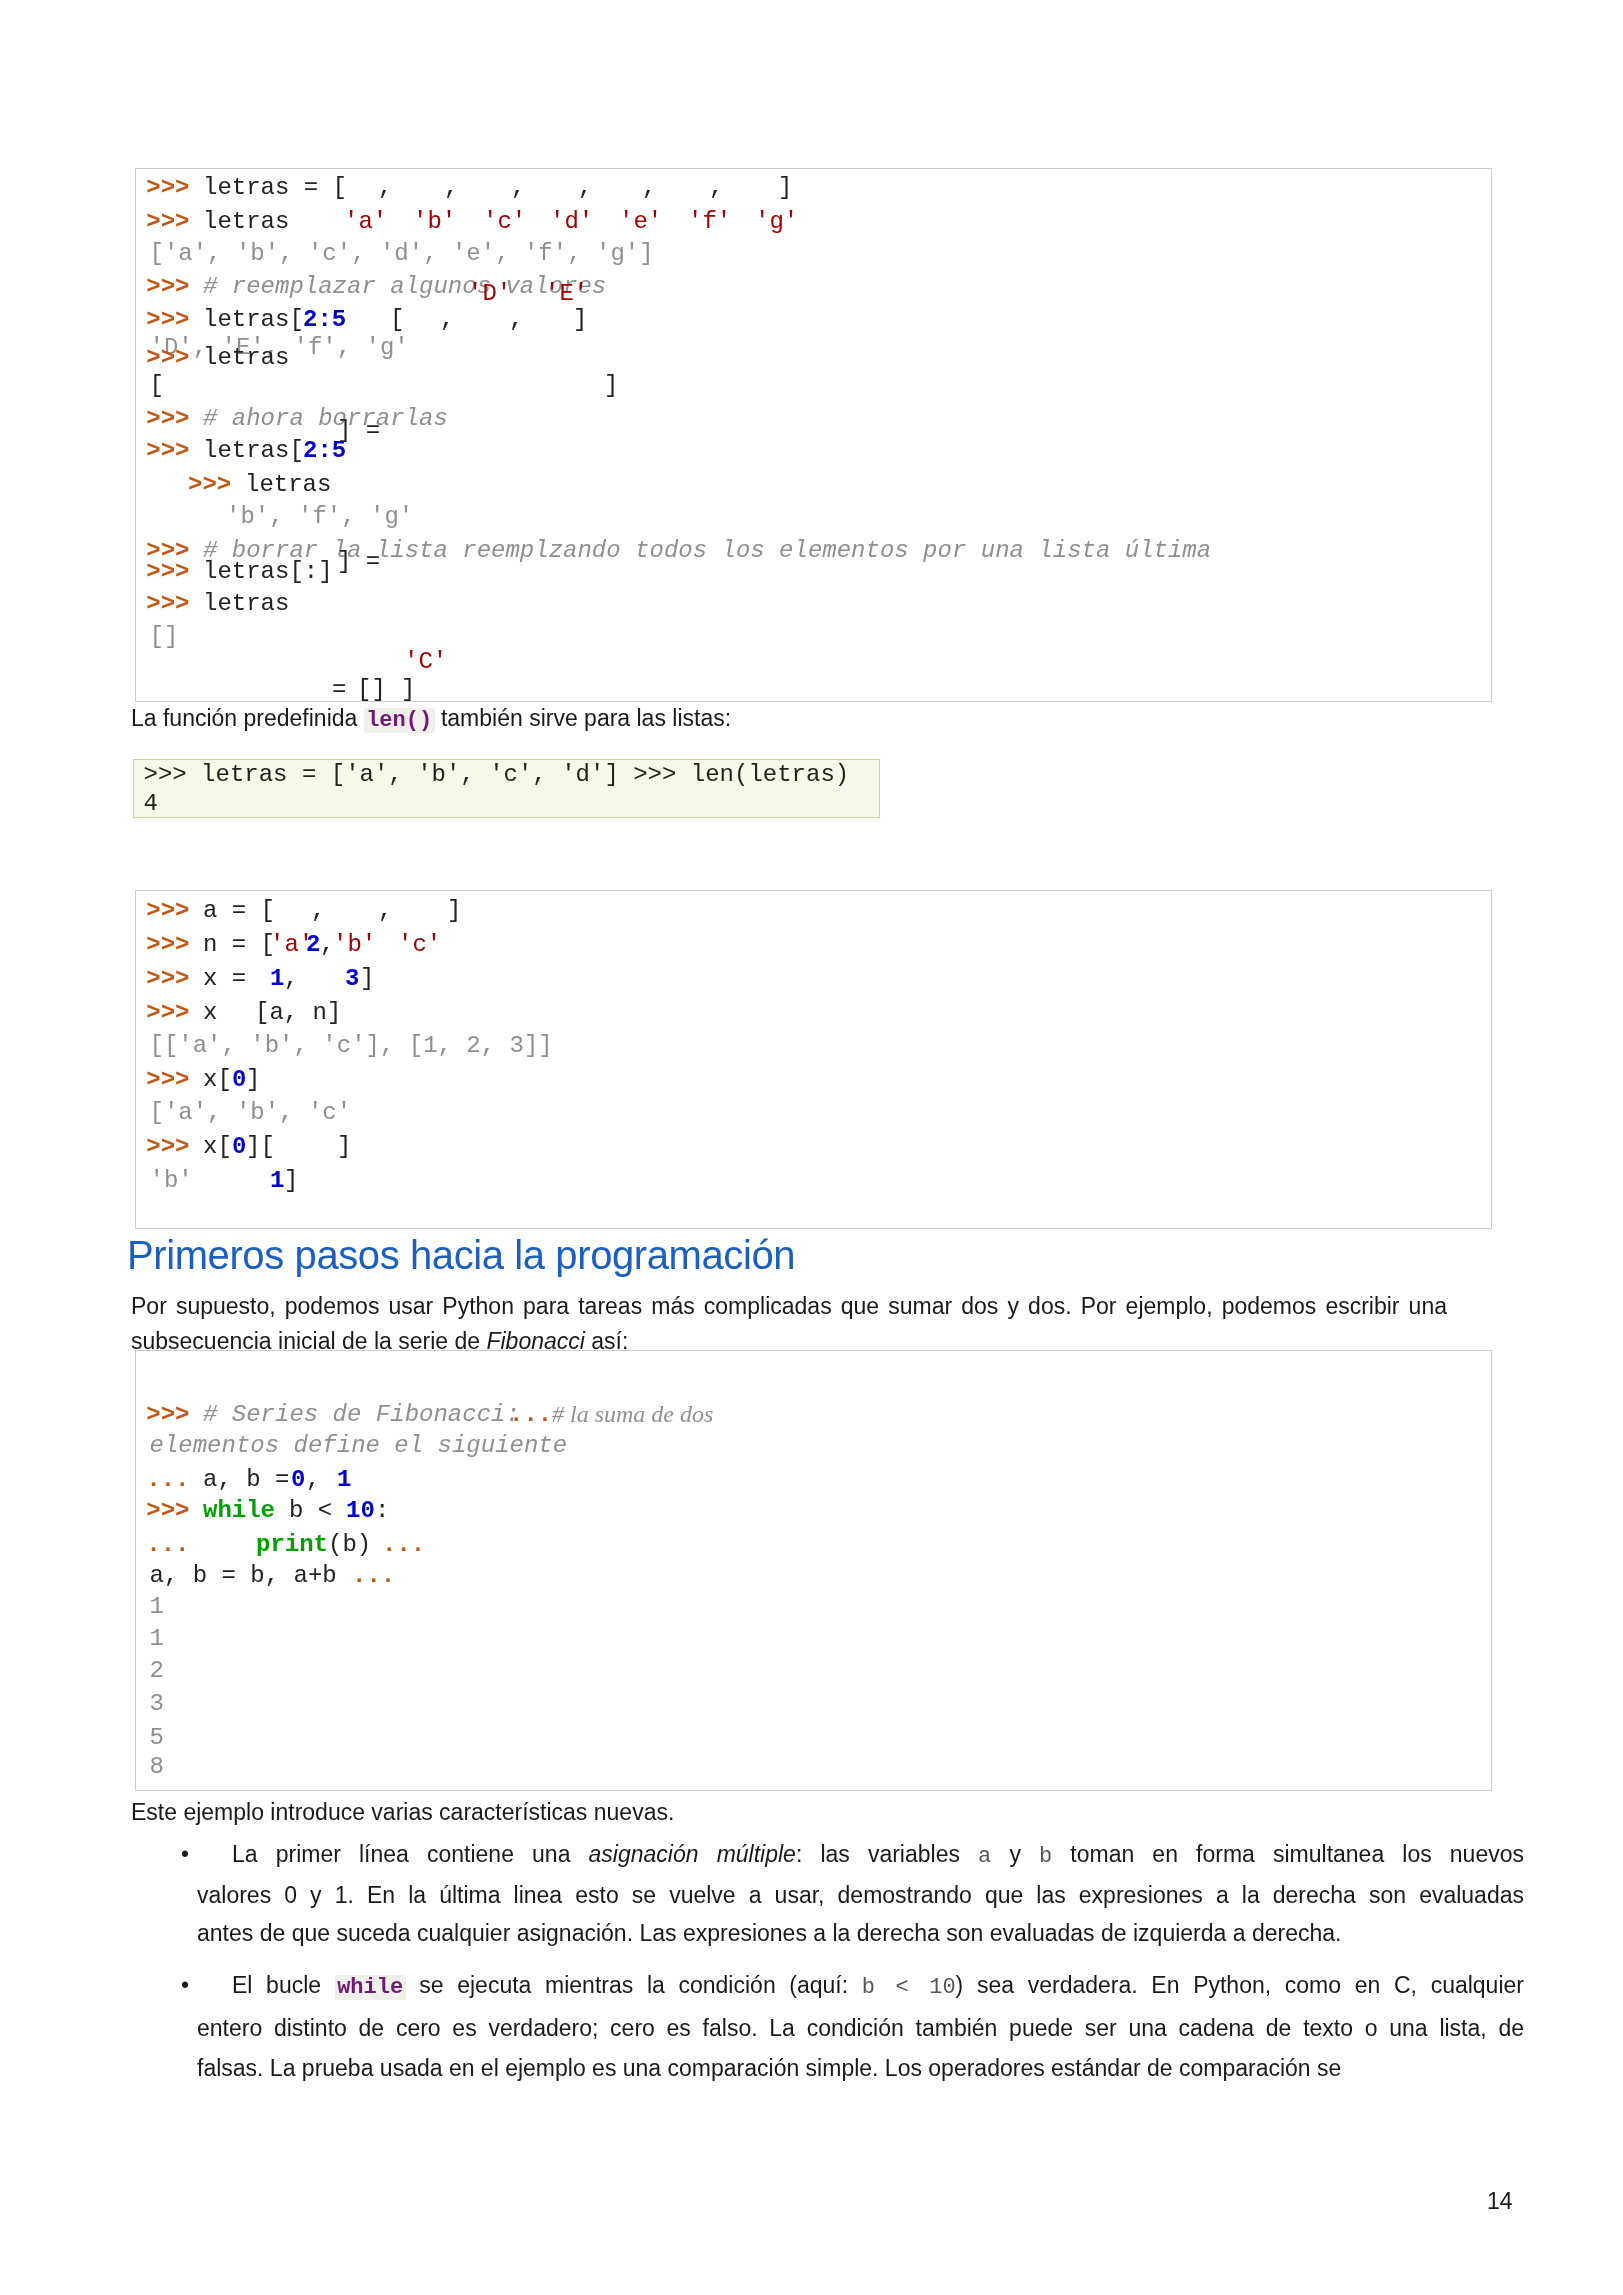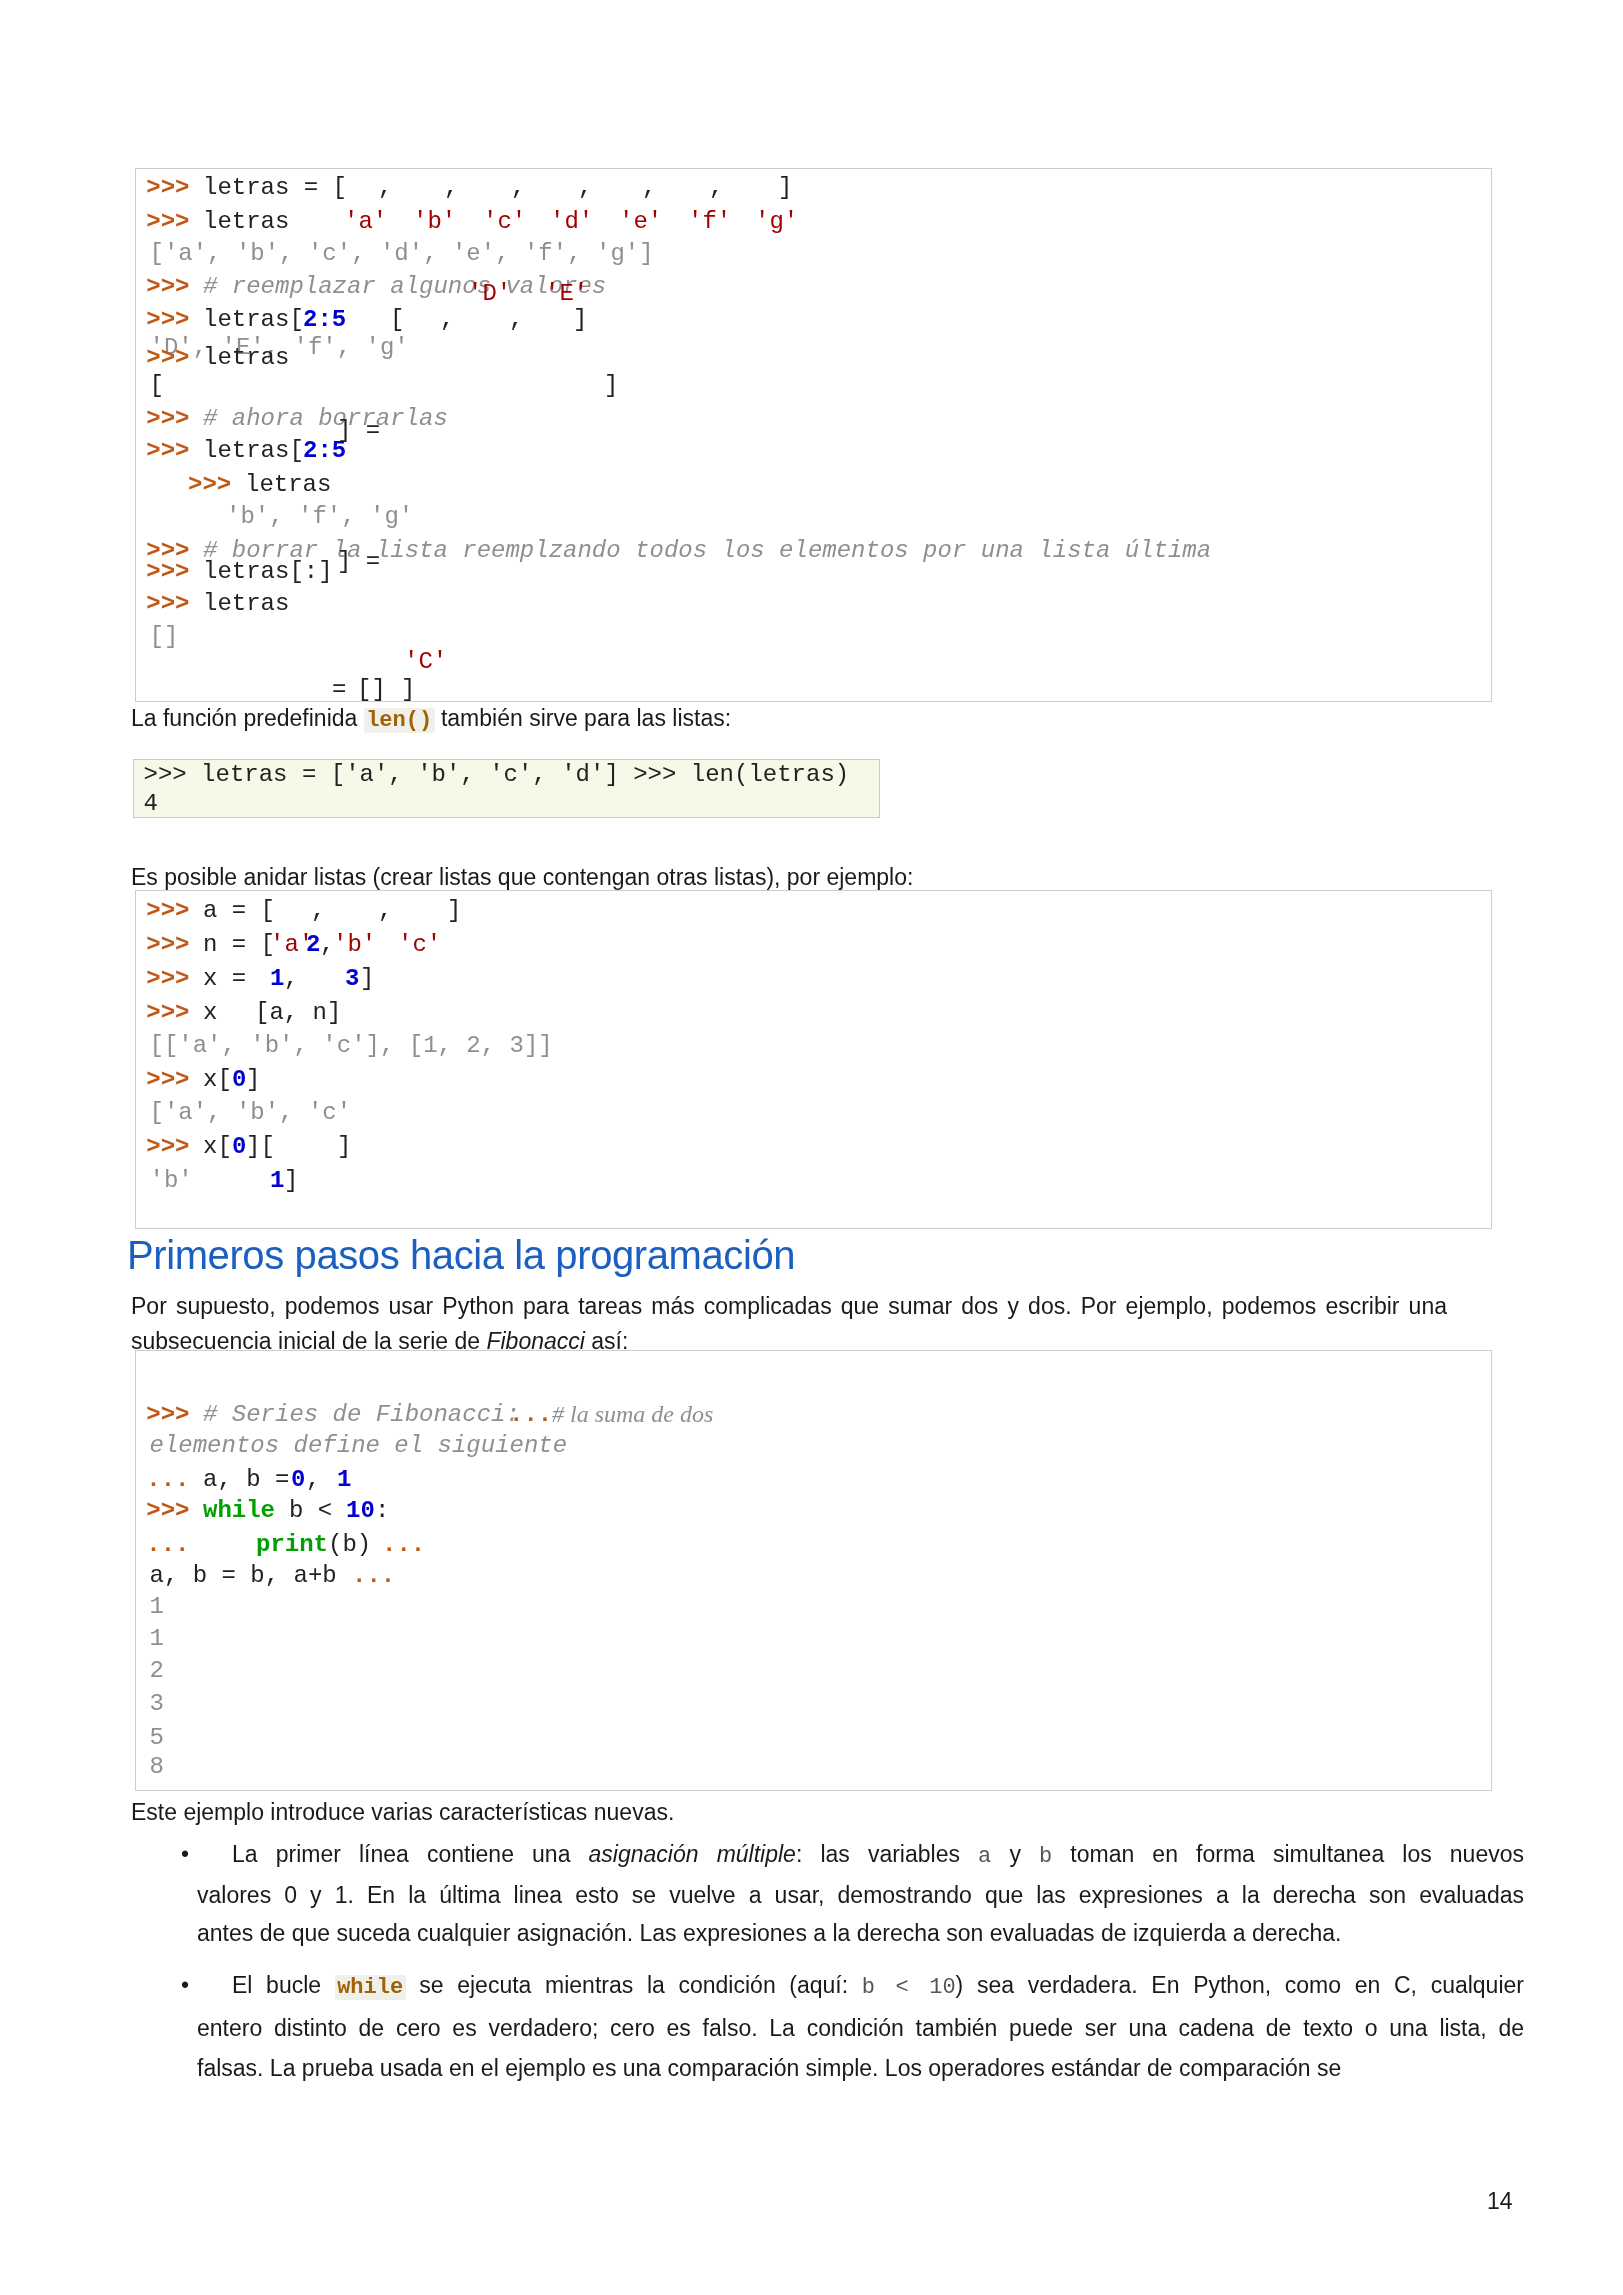--- a/index.html
+++ b/index.html
@@ -34,21 +34,21 @@
   }
   .richlines .rline{text-align:left;}
   .richlines .rline.jl{text-align:justify;text-align-last:justify;}
   .bullet .rline:first-child{text-indent:35px;}
   .bullet-dot{position:absolute;font-size:23px;line-height:38px;}
   .rt-t{}
   .rt-i{font-style:italic;}
   .rt-c{font-family:"Liberation Mono","DejaVu Sans Mono",monospace;font-size:22px;color:#555;}
   .rt-cb{
     font-family:"Liberation Mono","DejaVu Sans Mono",monospace;font-size:22px;
-    font-weight:bold;color:#a16207;background:var(--inline_code_bg,#eff0ea);
+    font-weight:bold;color:#701a75;background:var(--inline_code_bg,#eff0ea);
     padding:0 2.4px;border-radius:2.4px;
   }
   .page-number{position:absolute;font-size:23px;margin-top:8px;}
 </style>
 </head>
 <body style="--prompt: #c05915; --keyword: #00a000; --number: #0000cf; --string: #a40000; --output: #8f8f8f; --code_text: #222222; --heading: #1b5fc0; --body_text: #1a1a1a; --block_border: #cdd1c5; --green_block_bg: #f6f9e8; --green_block_border: #c9d49e; --inline_code_bg: #eff0ea;">
 
 <div class="page">
 
   <div class="codeblock" style="left:135px;top:168px;width:1355px;height:532px;">
@@ -110,21 +110,20 @@
       <span class="cr cr-pln" style="left: 265px; top: 508px;">]</span>
     </div>
 
   <div class="para" style="left:131px;top:702px;width:1347px;"><span class="rt-t">La función predefinida </span><span class="rt-cb">len()</span><span class="rt-t"> también sirve para las listas:</span></div>
 
   <div class="codeblock green" style="left:133px;top:759px;width:745px;height:57px;">
       <span class="cr cr-pln" style="left: 9.5px; top: 2.4px;">&gt;&gt;&gt; letras = ['a', 'b', 'c', 'd'] &gt;&gt;&gt; len(letras)</span>
       <span class="cr cr-pln" style="left: 9.5px; top: 31px;">4</span>
     </div>
 
-  <div class="para" style="left:131px;top:861px;width:1347px;"><span class="rt-t">Es posible anidar listas (crear listas que contengan otras listas), por ejemplo:</span></div>
 
   <div class="codeblock" style="left:135px;top:890px;width:1355px;height:337px;">
       <span class="cr cr-gp" style="left: 10.3px; top: 7.1px;">&gt;&gt;&gt;</span>
       <span class="cr cr-pln" style="left: 67px; top: 7.1px;">a = [</span>
       <span class="cr cr-pln" style="left: 175px; top: 7.1px;">,</span>
       <span class="cr cr-pln" style="left: 242px; top: 7.1px;">,</span>
       <span class="cr cr-pln" style="left: 311px; top: 7.1px;">]</span>
       <span class="cr cr-gp" style="left: 10.3px; top: 41px;">&gt;&gt;&gt;</span>
       <span class="cr cr-pln" style="left: 67px; top: 41px;">n = [</span>
       <span class="cr cr-str" style="left: 134px; top: 41px;">'a'</span>

